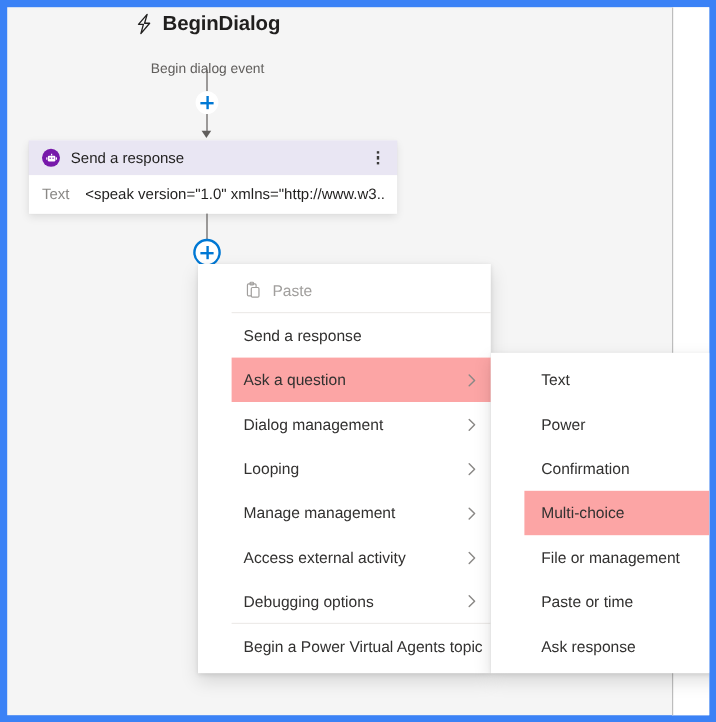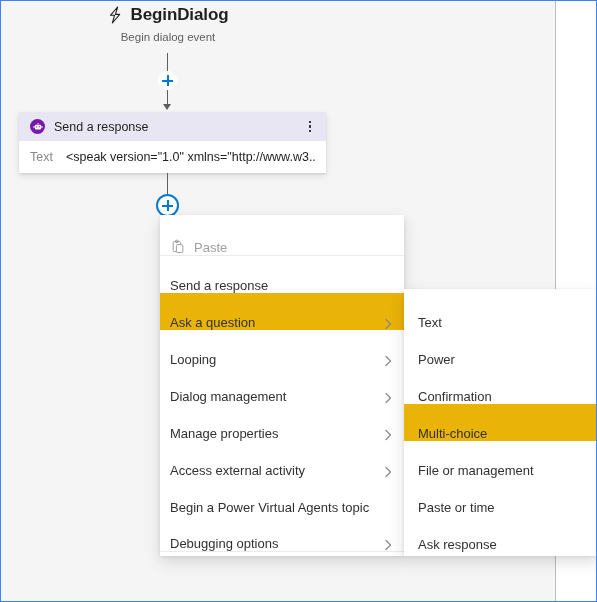--- a/index.html
+++ b/index.html
@@ -12,21 +12,21 @@
     overflow: hidden;
     font-family: "Liberation Sans", sans-serif;
     background: #ffffff;
   }
 
   #root {
     position: relative;
     width: 597px;
     height: 602px;
     background: #f5f5f5;
-    border: 1px solid #3b82f6;
+    border: 6px solid #3b82f6;
     box-sizing: border-box;
     overflow: hidden;
   }
 
   
   .right-panel {
     position: absolute;
     left: 554px;
     top: 0;
     width: 43px;
@@ -54,21 +54,21 @@
     color: #201f1e;
     letter-spacing: -0.1px;
   }
   .bolt-icon {
     display: inline-block;
     width: 16px;
     height: 18px;
     line-height: 0;
   }
   .trigger-sub {
-    margin-top: 3px;
+    margin-top: 18px;
     font-size: 11.5px;
     color: #605e5c;
   }
 
   
   .conn-line {
     position: absolute;
     width: 1px;
     background: #605e5c;
   }
@@ -194,31 +194,32 @@
     width: 244px;
     background: #ffffff;
     box-shadow: 0 1.2px 3.6px rgba(0,0,0,0.10), 0 6.4px 14.4px rgba(0,0,0,0.13);
     padding: 4px 0 4px 0;
     box-sizing: border-box;
     z-index: 20;
   }
   .menu-item {
     height: 37px;
     display: flex;
-    align-items: flex-end;
+    align-items: center;
     padding: 0 10px 0 10px;
     box-sizing: border-box;
     font-size: 13px;
     color: #323130;
     cursor: pointer;
     position: relative;
+    margin-left: 28px;
   }
   .menu-item .mi-label { flex: 1 1 auto; white-space: nowrap; }
   .menu-item.disabled { color: #a19f9d; cursor: default; }
-  .menu-item.highlight { background: #eab308; }
+  .menu-item.highlight { background: #fca5a5; }
   .menu-item.sep-below { border-bottom: 1px solid #edebe9; }
   .mi-icon {
     width: 16px;
     height: 16px;
     margin-right: 8px;
     flex: 0 0 auto;
     line-height: 0;
   }
   .chev {
     width: 12px;
@@ -309,52 +310,52 @@
       <div class="menu-item">
         <span class="mi-label">Send a response</span>
       </div>
       <div class="menu-item highlight">
         <span class="mi-label">Ask a question</span>
         <span class="chev"><svg width="12" height="12" viewBox="0 0 12 12" aria-hidden="true">
             <path d="M4 1.5 8.5 6 4 10.5" fill="none" stroke="#8a8886" stroke-width="1.2" stroke-linecap="round" stroke-linejoin="round"></path>
           </svg></span>
       </div>
       <div class="menu-item">
+        <span class="mi-label">Dialog management</span>
+        <span class="chev"><svg width="12" height="12" viewBox="0 0 12 12" aria-hidden="true">
+            <path d="M4 1.5 8.5 6 4 10.5" fill="none" stroke="#8a8886" stroke-width="1.2" stroke-linecap="round" stroke-linejoin="round"></path>
+          </svg></span>
+      </div>
+      <div class="menu-item">
         <span class="mi-label">Looping</span>
         <span class="chev"><svg width="12" height="12" viewBox="0 0 12 12" aria-hidden="true">
             <path d="M4 1.5 8.5 6 4 10.5" fill="none" stroke="#8a8886" stroke-width="1.2" stroke-linecap="round" stroke-linejoin="round"></path>
           </svg></span>
       </div>
       <div class="menu-item">
-        <span class="mi-label">Dialog management</span>
-        <span class="chev"><svg width="12" height="12" viewBox="0 0 12 12" aria-hidden="true">
-            <path d="M4 1.5 8.5 6 4 10.5" fill="none" stroke="#8a8886" stroke-width="1.2" stroke-linecap="round" stroke-linejoin="round"></path>
-          </svg></span>
-      </div>
-      <div class="menu-item">
-        <span class="mi-label">Manage properties</span>
+        <span class="mi-label">Manage management</span>
         <span class="chev"><svg width="12" height="12" viewBox="0 0 12 12" aria-hidden="true">
             <path d="M4 1.5 8.5 6 4 10.5" fill="none" stroke="#8a8886" stroke-width="1.2" stroke-linecap="round" stroke-linejoin="round"></path>
           </svg></span>
       </div>
       <div class="menu-item">
         <span class="mi-label">Access external activity</span>
         <span class="chev"><svg width="12" height="12" viewBox="0 0 12 12" aria-hidden="true">
             <path d="M4 1.5 8.5 6 4 10.5" fill="none" stroke="#8a8886" stroke-width="1.2" stroke-linecap="round" stroke-linejoin="round"></path>
           </svg></span>
-      </div>
-      <div class="menu-item">
-        <span class="mi-label">Begin a Power Virtual Agents topic</span>
       </div>
       <div class="menu-item sep-below">
         <span class="mi-label">Debugging options</span>
         <span class="chev"><svg width="12" height="12" viewBox="0 0 12 12" aria-hidden="true">
             <path d="M4 1.5 8.5 6 4 10.5" fill="none" stroke="#8a8886" stroke-width="1.2" stroke-linecap="round" stroke-linejoin="round"></path>
           </svg></span>
       </div>
+      <div class="menu-item">
+        <span class="mi-label">Begin a Power Virtual Agents topic</span>
+      </div>
     </div>
 
   <div class="submenu" id="submenu-list">
       <div class="menu-item">
         <span class="mi-label">Text</span>
       </div>
       <div class="menu-item">
         <span class="mi-label">Power</span>
       </div>
       <div class="menu-item">

